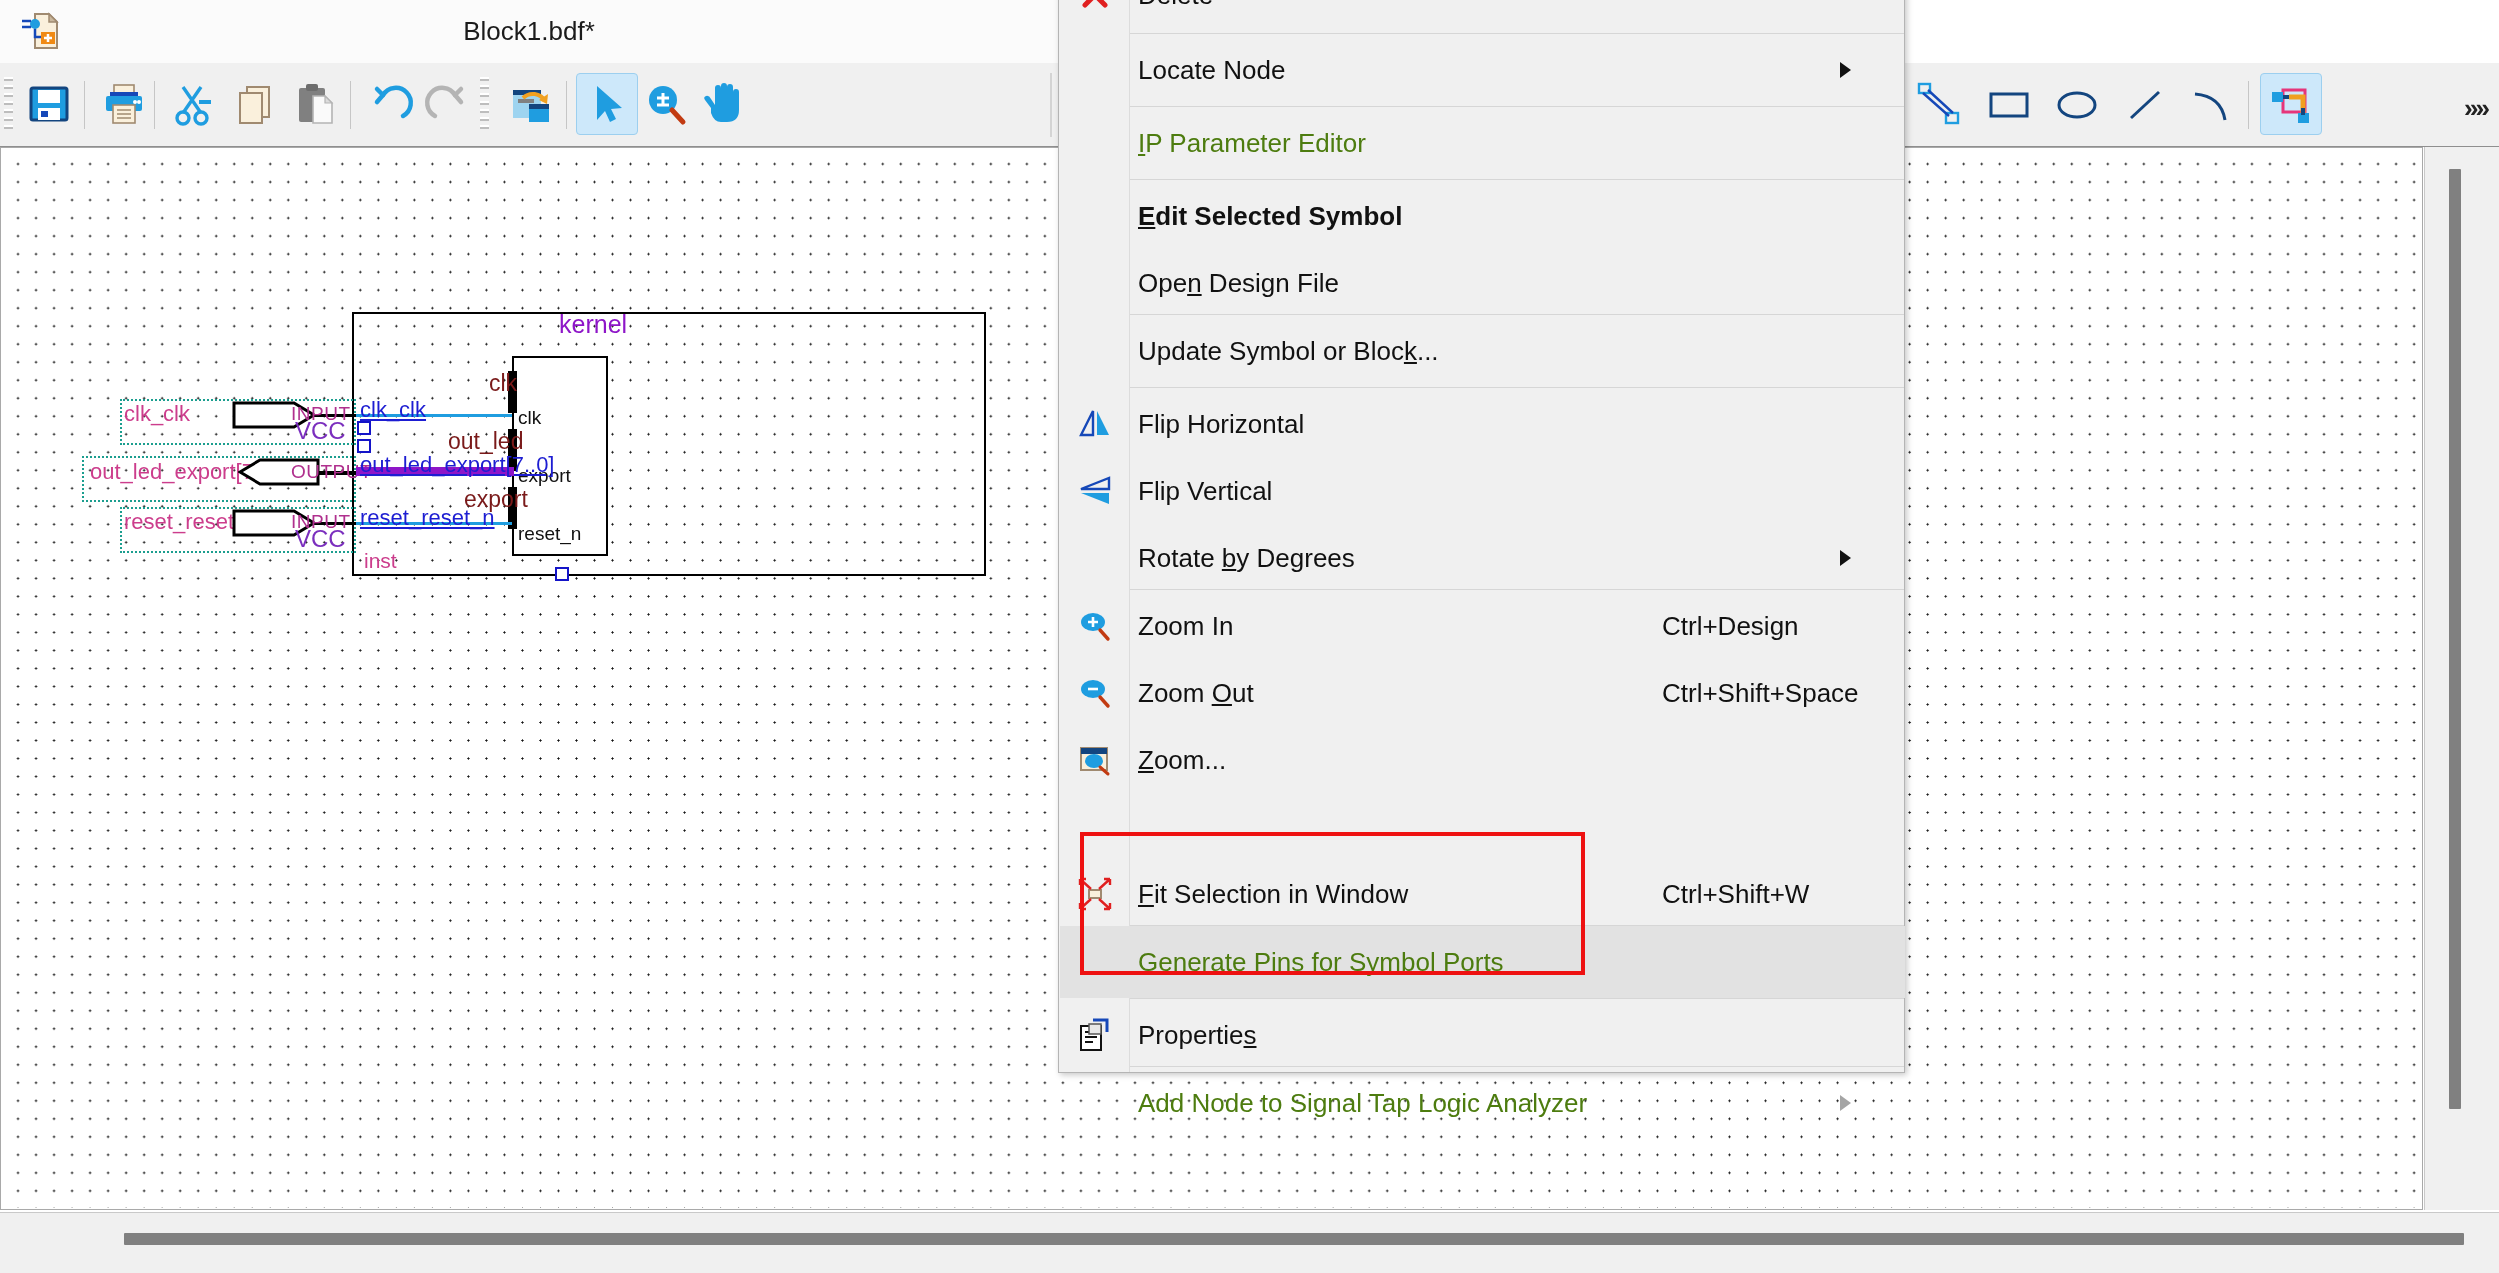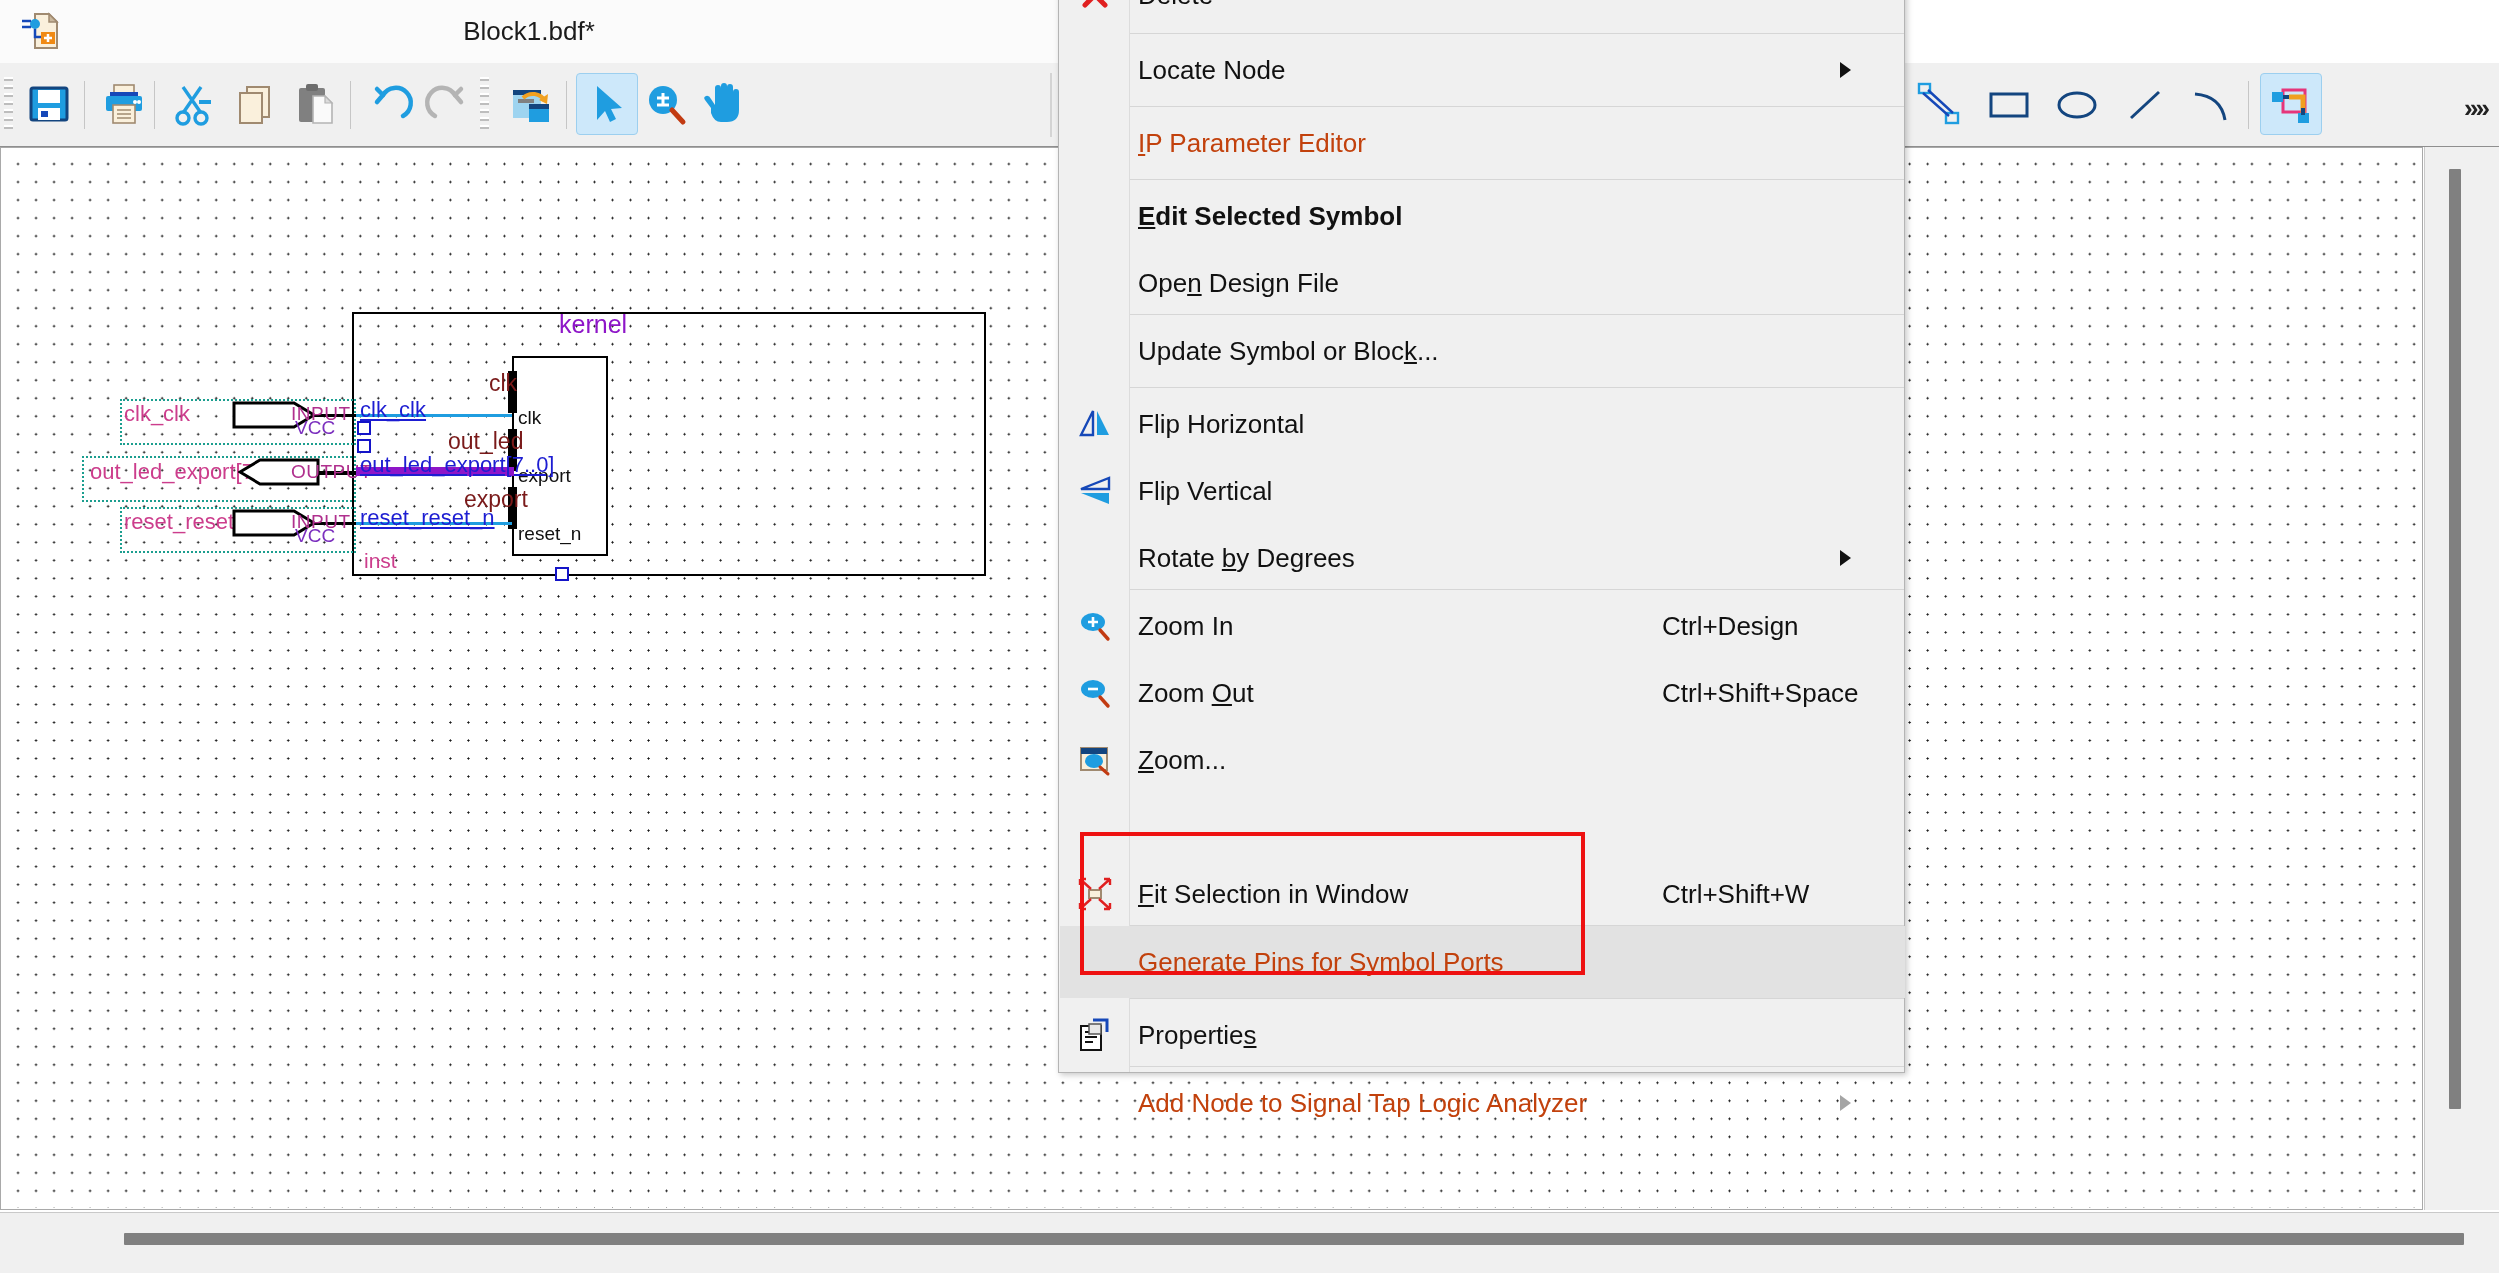--- a/index.html
+++ b/index.html
@@ -97,21 +97,21 @@
     background:#fff;box-sizing:border-box;
   }
   .lbl{position:absolute;white-space:nowrap;font-size:23px;}
   .lbl-purple{color:#8e16c8;}
   .lbl-blue{color:#1d1dd2;text-decoration:underline;}
   .lbl-dark{color:#7a1a1a;}
   .lbl-pink{color:#cc3d8c;}
   .lbl-port{color:#111;font-size:19px;}
   .lbl-inst{color:#cc3d8c;font-size:21px;}
   .lbl-io{color:#b0308e;font-size:19px;letter-spacing:0.5px;}
-  .lbl-vcc{color:#7b2fbe;font-size:19px;}
+  .lbl-vcc{color:#7b2fbe;font-size:24px;}
   .wire-blue{position:absolute;height:3px;background:#1f9de0;}
   .wire-bus{position:absolute;height:9px;background:#8e16c8;}
   .wire-blk{position:absolute;height:3px;background:#000;}
   .portstub{position:absolute;width:9px;background:#000;}
   .selbox{
     position:absolute;border:2px dotted #1b9e8f;box-sizing:border-box;
   }
   .pinsym{position:absolute;}
   
   #ctxmenu{
@@ -132,21 +132,21 @@
   .mi .micon{
     position:absolute;left:10px;top:50%;transform:translateY(-50%);
     width:50px;height:46px;display:flex;align-items:center;justify-content:center;
   }
   .mi .mlabel{
     position:absolute;left:78px;font-size:26px;color:#111;white-space:nowrap;
   }
   .mi .maccel{
     position:absolute;left:602px;font-size:26px;color:#111;white-space:nowrap;
   }
-  .mi.disabled .mlabel,.mi.disabled .maccel{color:#c2410c;}
+  .mi.disabled .mlabel,.mi.disabled .maccel{color:#4d7c0f;}
   .mi.bold .mlabel{font-weight:bold;}
   .mi .arrow{
     position:absolute;left:780px;top:50%;transform:translateY(-50%);
     width:0;height:0;border-left:11px solid #111;
     border-top:8px solid transparent;border-bottom:8px solid transparent;
   }
   .mi.disabled .arrow{border-left-color:#a5a5a5;}
   .msep{
     position:absolute;left:71px;width:774px;height:1px;background:#d6d6d6;
   }

